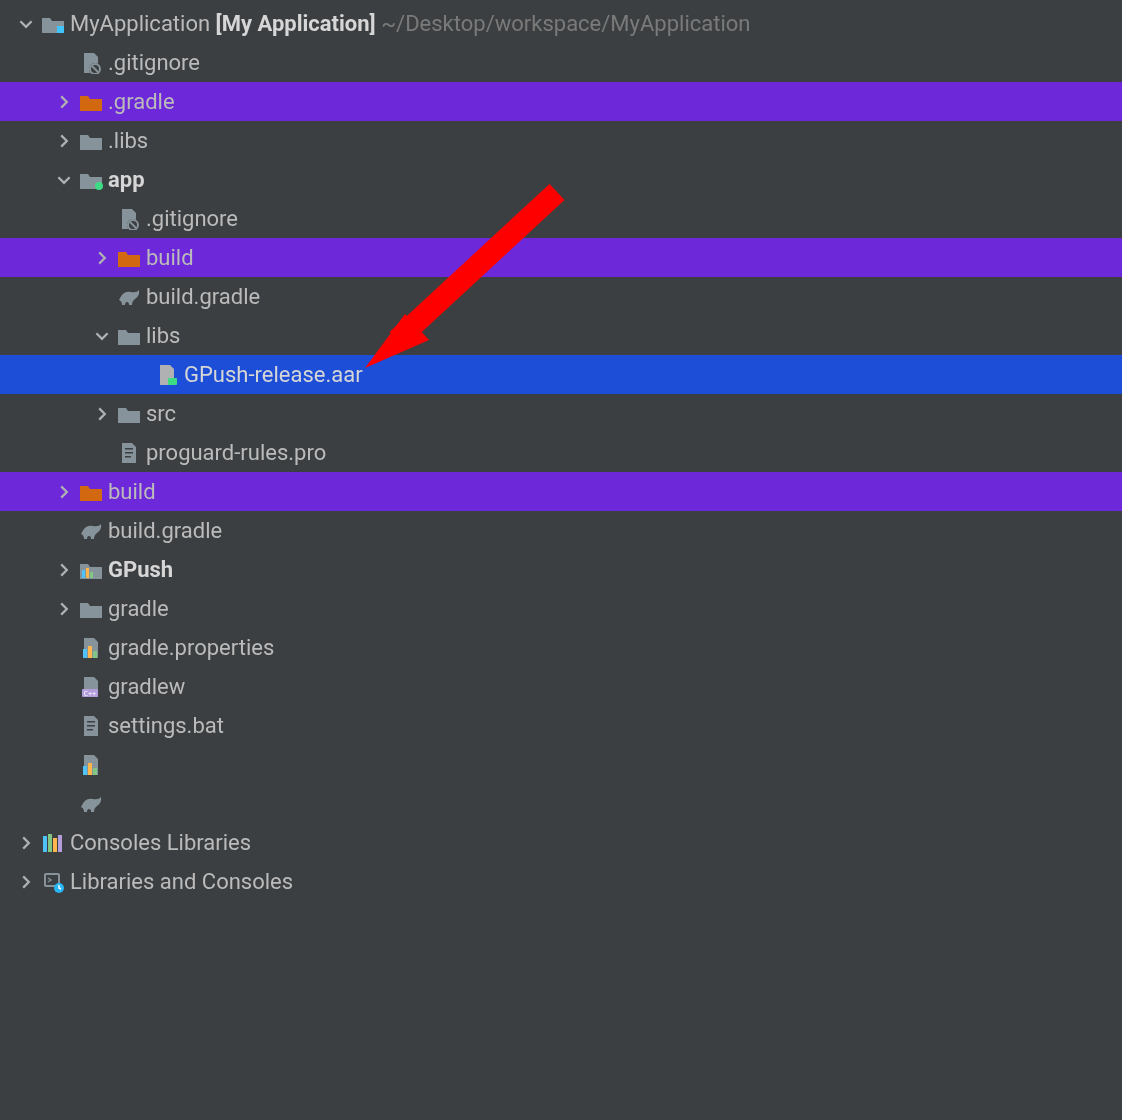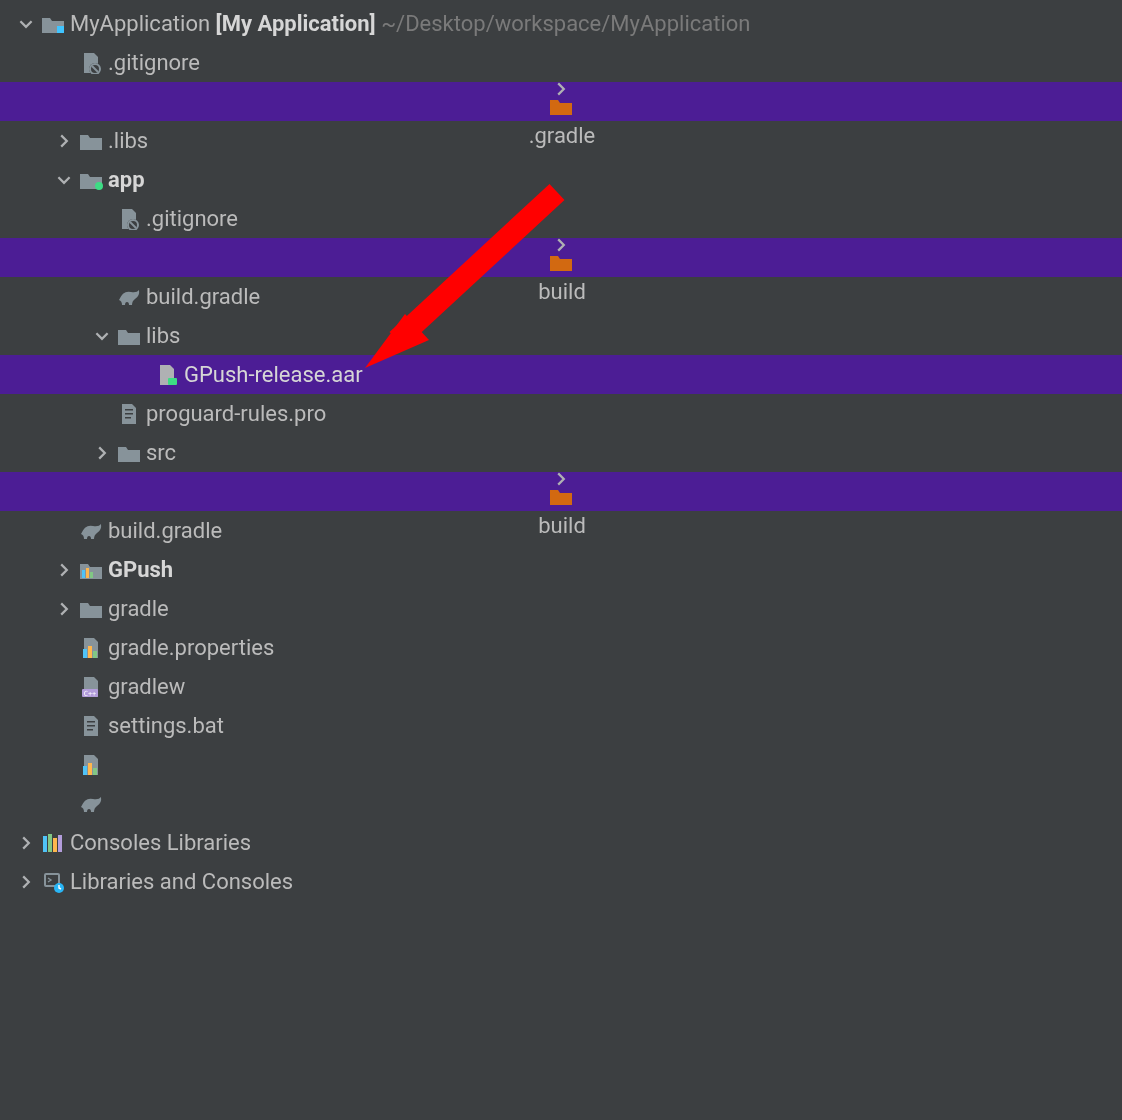--- a/index.html
+++ b/index.html
@@ -19,25 +19,24 @@
 }
 .row {
   display: flex;
   align-items: center;
   height: 39px;
   line-height: 39px;
   white-space: nowrap;
   cursor: default;
 }
 .row.folder-hl {
-  background: #4c1d95;
-  flex-direction: column;
+  background: #6d28d9;
 }
 .row.selected {
-  background: #4c1d95;
+  background: #1d4ed8;
   color: #D6D6D6;
 }
 .indent {
   display: inline-block;
   flex-shrink: 0;
 }
 .arrow {
   width: 24px;
   display: inline-flex;
   justify-content: center;
@@ -215,45 +214,45 @@
       <svg width="22" height="22" viewBox="0 0 22 22">
           <path d="M4 1 h10 l4 4 v16 h-14 z" fill="#AFB1B3"></path>
           <rect x="12" y="14" width="9" height="7" rx="1" fill="#3DDC84"></rect>
         </svg>
     </span>
     <span class="label">GPush-release.aar</span>
   </div>
 
   <div class="row">
     <span class="indent" style="width:90px"></span>
+    <span class="arrow">
+      <svg width="14" height="14" viewBox="0 0 10 10">
+          <path d="M3 1 L7 5 L3 9" fill="none" stroke="#AFB1B3" stroke-width="1.6"></path>
+        </svg>
+    </span>
+    <span class="icon">
+      <svg width="24" height="20" viewBox="0 0 24 20">
+          <path d="M1 4 h8 l2 3 h12 v12 h-22 z" fill="#87939A"></path>
+        </svg>
+    </span>
+    <span class="label">src</span>
+  </div>
+
+  <div class="row">
+    <span class="indent" style="width:90px"></span>
     <span class="arrow"></span>
     <span class="icon">
       <svg width="20" height="22" viewBox="0 0 20 22">
           <path d="M3 1 h10 l4 4 v16 h-14 z" fill="#87939A"></path>
           <rect x="6" y="6" width="8" height="1.5" fill="#3C3F41"></rect>
           <rect x="6" y="10" width="8" height="1.5" fill="#3C3F41"></rect>
           <rect x="6" y="14" width="6" height="1.5" fill="#3C3F41"></rect>
         </svg>
     </span>
     <span class="label">proguard-rules.pro</span>
-  </div>
-
-  <div class="row">
-    <span class="indent" style="width:90px"></span>
-    <span class="arrow">
-      <svg width="14" height="14" viewBox="0 0 10 10">
-          <path d="M3 1 L7 5 L3 9" fill="none" stroke="#AFB1B3" stroke-width="1.6"></path>
-        </svg>
-    </span>
-    <span class="icon">
-      <svg width="24" height="20" viewBox="0 0 24 20">
-          <path d="M1 4 h8 l2 3 h12 v12 h-22 z" fill="#87939A"></path>
-        </svg>
-    </span>
-    <span class="label">src</span>
   </div>
 
   <div class="row folder-hl">
     <span class="indent" style="width:52px"></span>
     <span class="arrow">
       <svg width="14" height="14" viewBox="0 0 10 10">
           <path d="M3 1 L7 5 L3 9" fill="none" stroke="#AFB1B3" stroke-width="1.6"></path>
         </svg>
     </span>
     <span class="icon">

